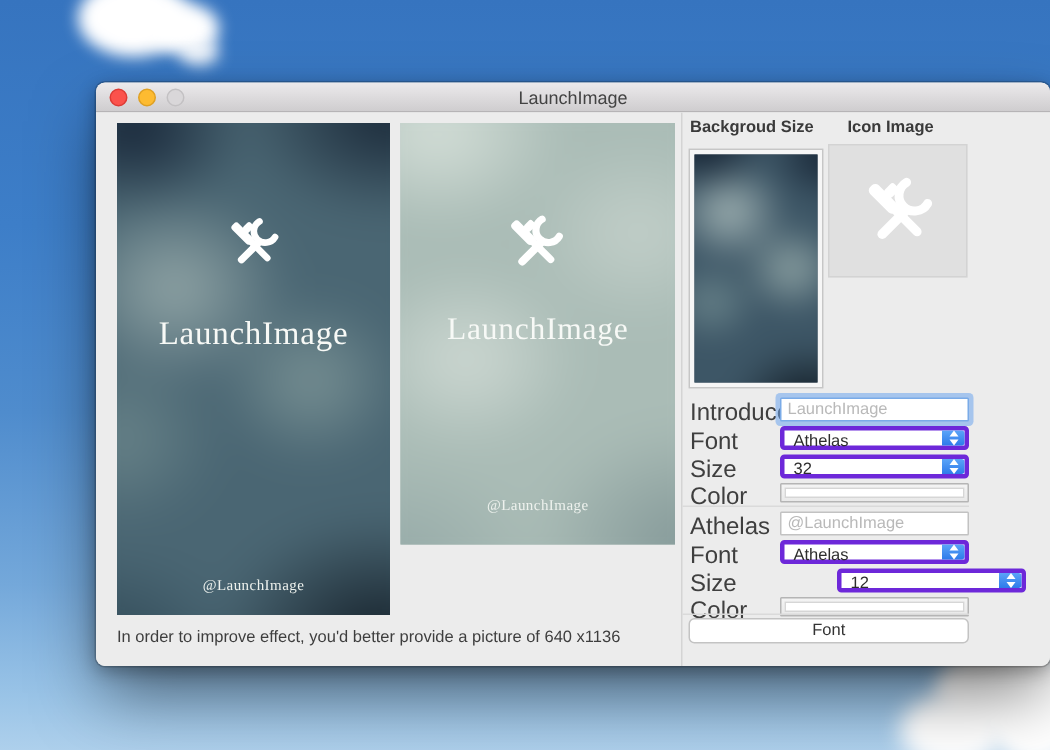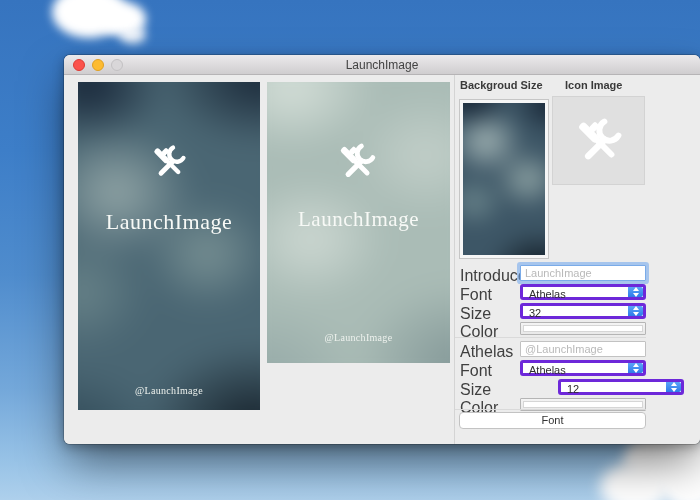--- a/index.html
+++ b/index.html
@@ -263,15 +263,16 @@
 
       <div class="frow-label" style="top:324px;">Color</div>
       <div class="colorwell" style="top:323px;">
         <div class="swatch"></div>
       </div>
 
       <div class="hdivider" style="top:334px;"></div>
 
       <button class="save-btn">Font</button>
 
+      <div class="status">In order to improve effect, you'd better provide a picture of 640 x1136</div>
     </div>
   </div>
 </div>
 
 </body></html>

